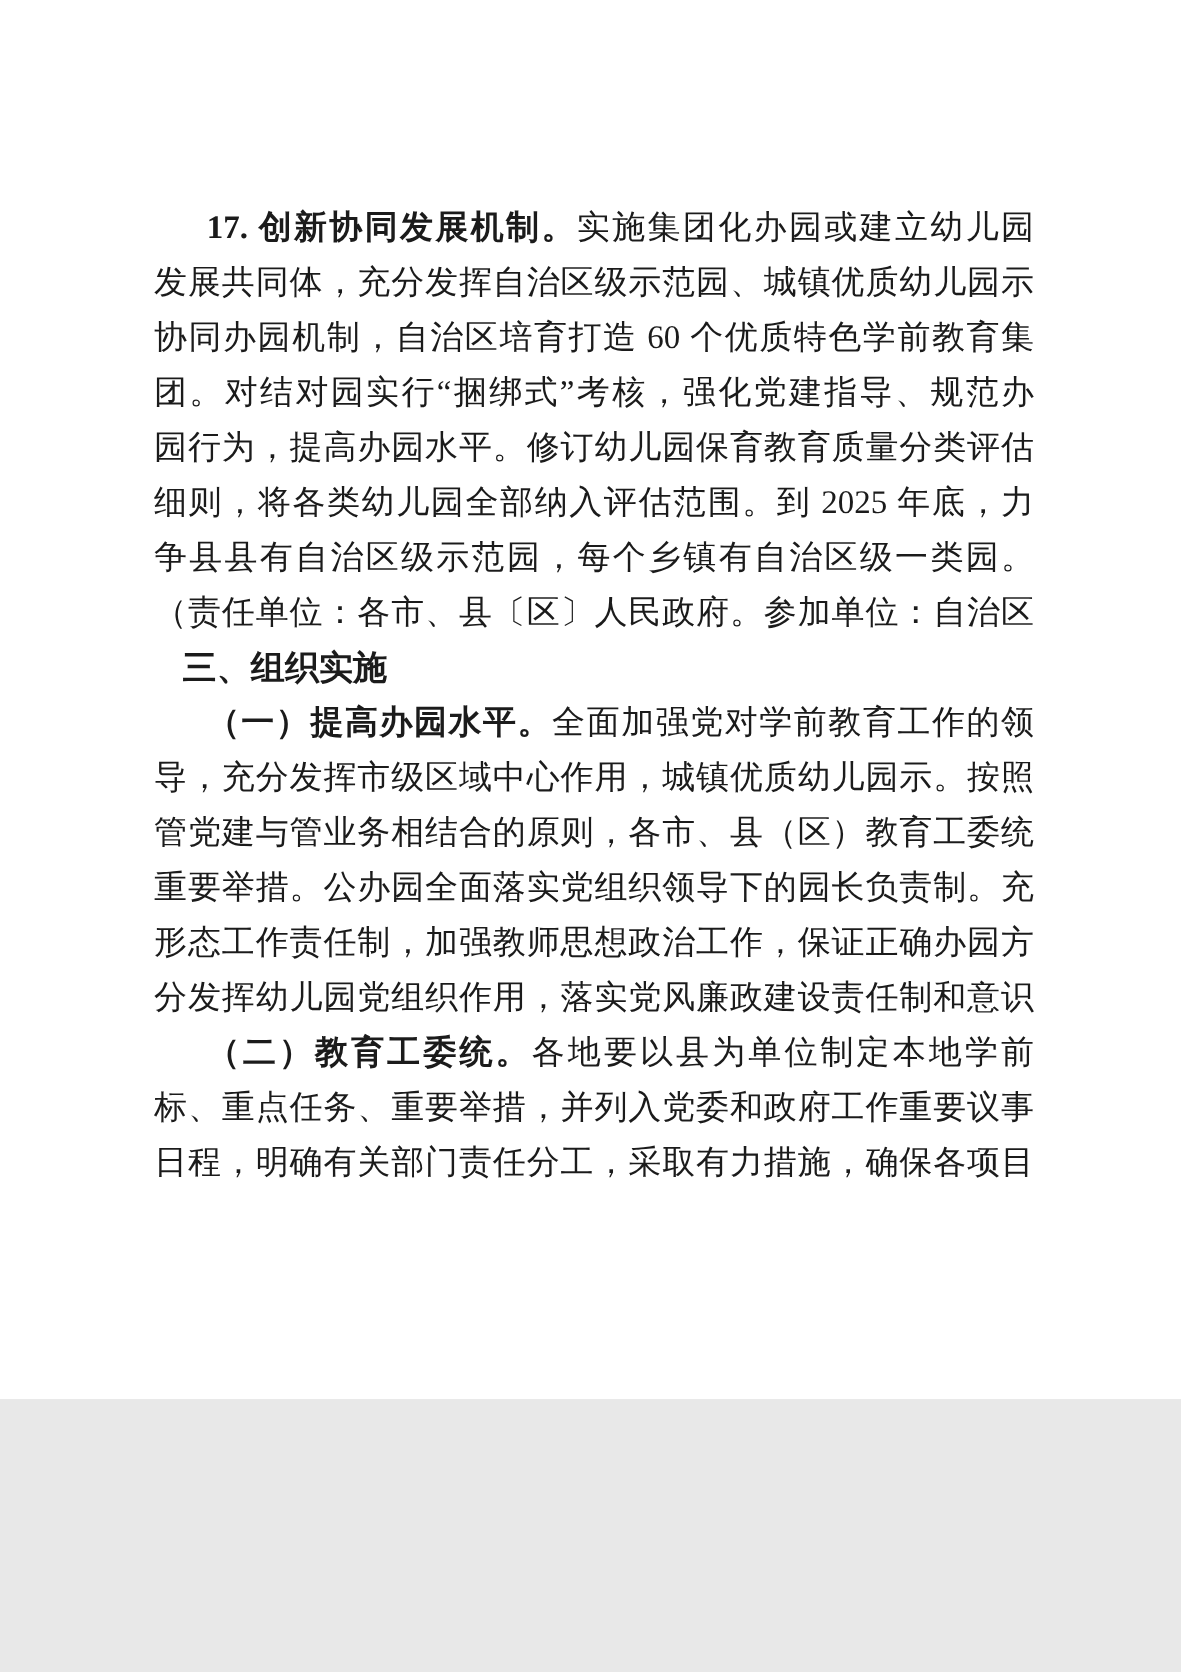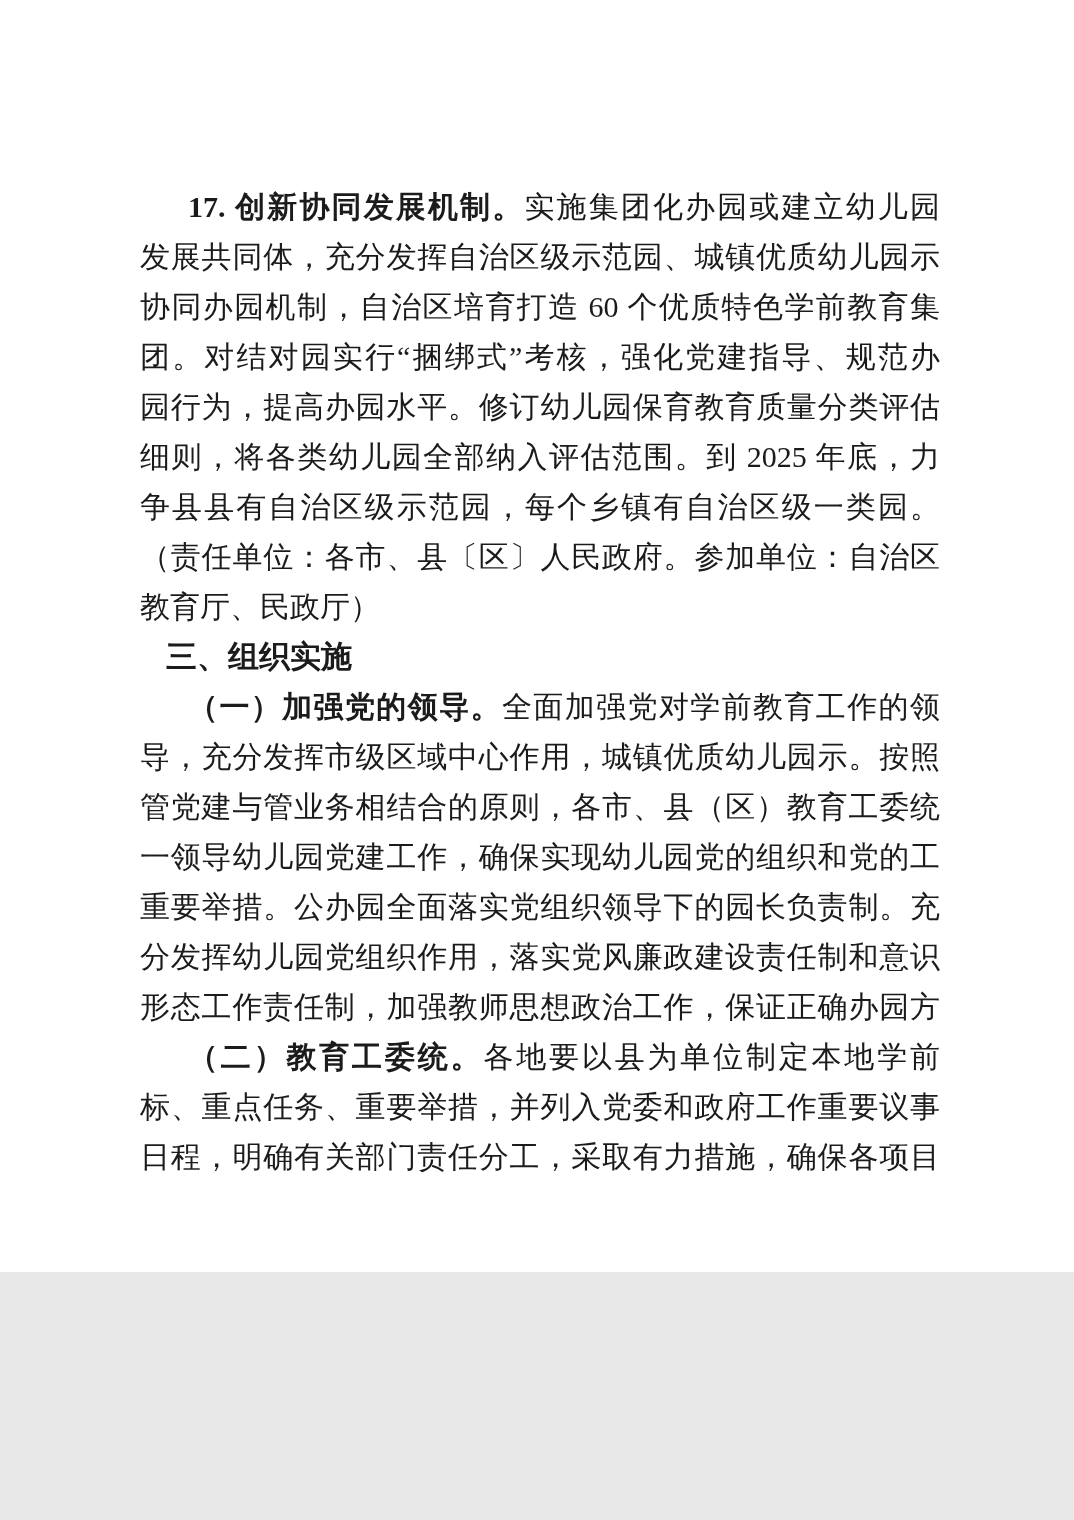--- a/index.html
+++ b/index.html
@@ -78,37 +78,35 @@
     <div class="line"><span>团。对结对园实行“捆绑式”考核，强化党建指导、规范办</span></div>
 
     <div class="line"><span>园行为，提高办园水平。修订幼儿园保育教育质量分类评估</span></div>
 
     <div class="line"><span>细则，将各类幼儿园全部纳入评估范围。到 2025 年底，力</span></div>
 
     <div class="line"><span>争县县有自治区级示范园，每个乡镇有自治区级一类园。</span></div>
 
     <div class="line"><span>（责任单位：各市、县〔区〕人民政府。参加单位：自治区</span></div>
 
-    <div class="line short"><span>教育厅、民政厅）</span></div>
 
     <div class="line heading">三、组织实施</div>
 
-    <div class="line indent"><span class="lead">（一）加强党的领导。</span><span>全面加强党对学前教育工作的领</span></div>
+    <div class="line indent"><span class="lead">（一）提高办园水平。</span><span>全面加强党对学前教育工作的领</span></div>
 
     <div class="line"><span>导，充分发挥市级区域中心作用，城镇优质幼儿园示。按照</span></div>
 
     <div class="line"><span>管党建与管业务相结合的原则，各市、县（区）教育工委统</span></div>
 
-    <div class="line"><span>一领导幼儿园党建工作，确保实现幼儿园党的组织和党的工</span></div>
 
     <div class="line"><span>重要举措。公办园全面落实党组织领导下的园长负责制。充</span></div>
 
+    <div class="line"><span>形态工作责任制，加强教师思想政治工作，保证正确办园方</span></div>
+
     <div class="line"><span>分发挥幼儿园党组织作用，落实党风廉政建设责任制和意识</span></div>
-
-    <div class="line"><span>形态工作责任制，加强教师思想政治工作，保证正确办园方</span></div>
 
 
     <div class="line indent"><span class="lead">（二）教育工委统。</span><span>各地要以县为单位制定本地学前</span></div>
 
 
     <div class="line"><span>标、重点任务、重要举措，并列入党委和政府工作重要议事</span></div>
 
     <div class="line"><span>日程，明确有关部门责任分工，采取有力措施，确保各项目</span></div>
 
   </div>

